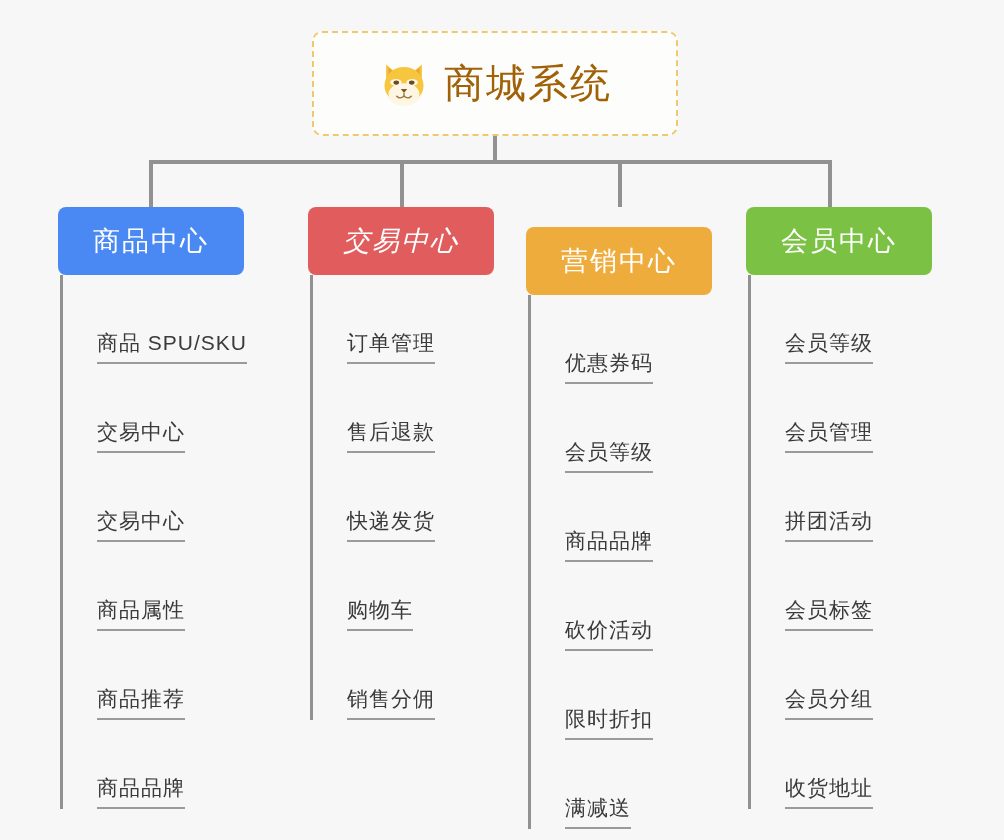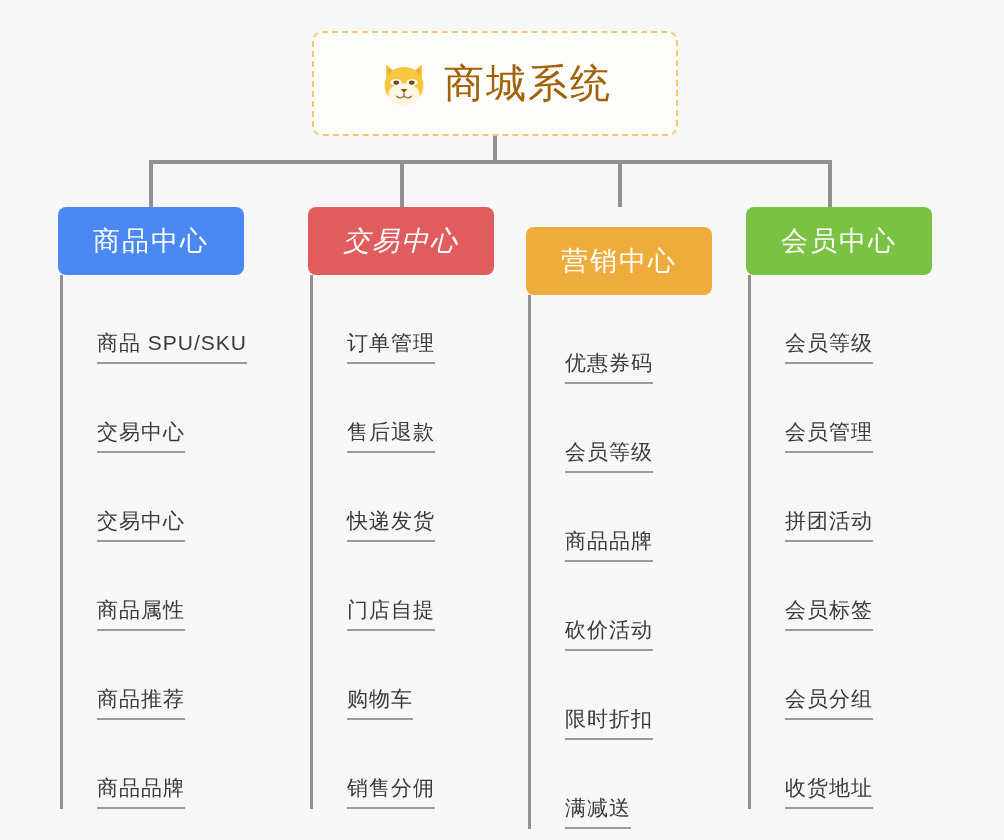--- a/index.html
+++ b/index.html
@@ -185,23 +185,20 @@
       <div class="leaf">
           <span class="leaf-label">订单管理</span>
         </div>
       <div class="leaf">
           <span class="leaf-label">售后退款</span>
         </div>
       <div class="leaf">
           <span class="leaf-label">快递发货</span>
         </div>
       <div class="leaf">
-          <span class="leaf-label">门店自提</span>
-        </div>
-      <div class="leaf">
           <span class="leaf-label">购物车</span>
         </div>
       <div class="leaf">
           <span class="leaf-label">销售分佣</span>
         </div>
     </div>
   </div>
 
   <div class="column" style="left:526px;">
     <div class="cat-header" style="background-color: rgb(238, 172, 61); margin-top: 20px;">营销中心</div>

